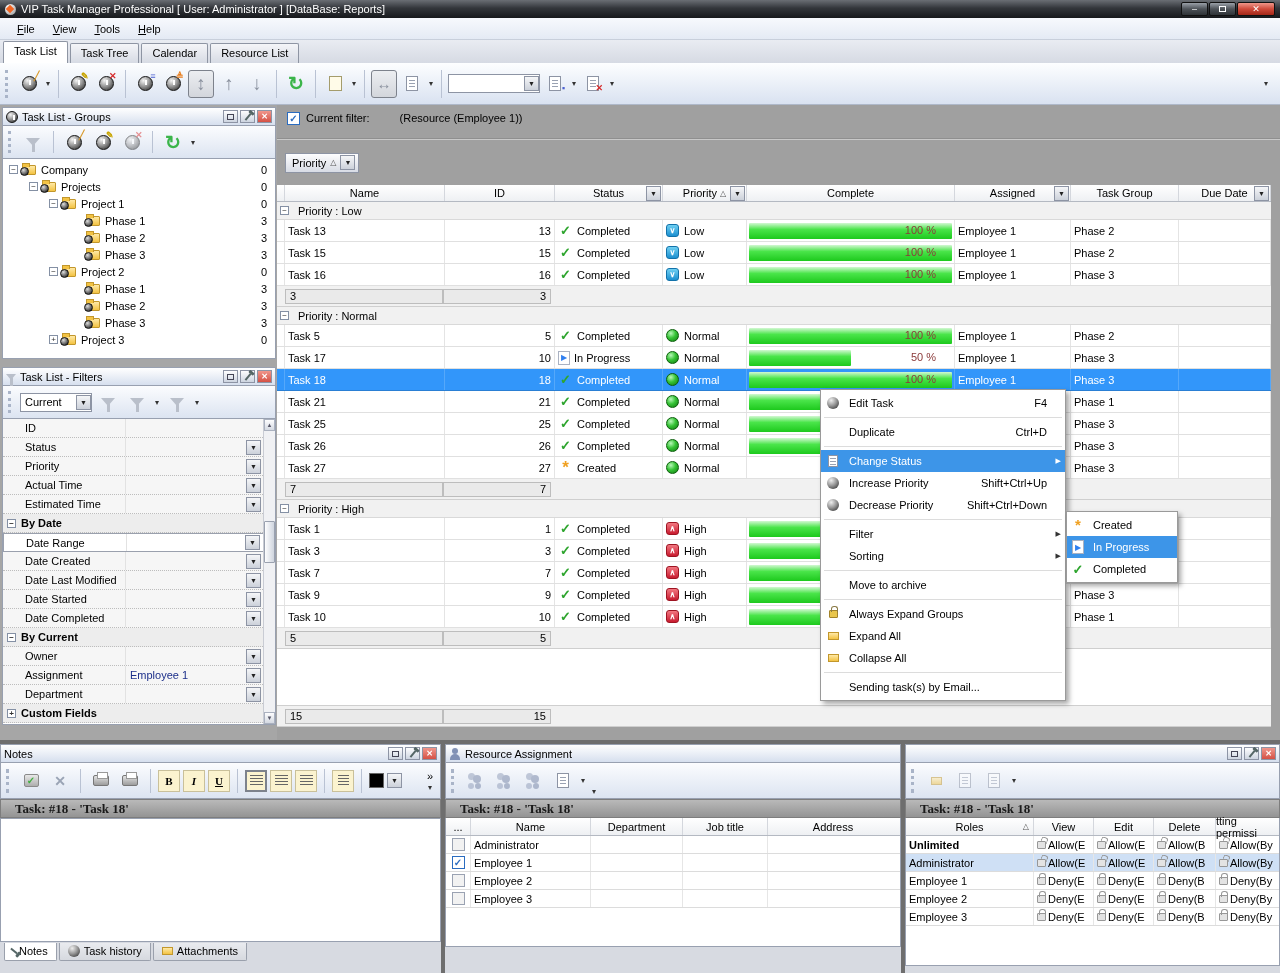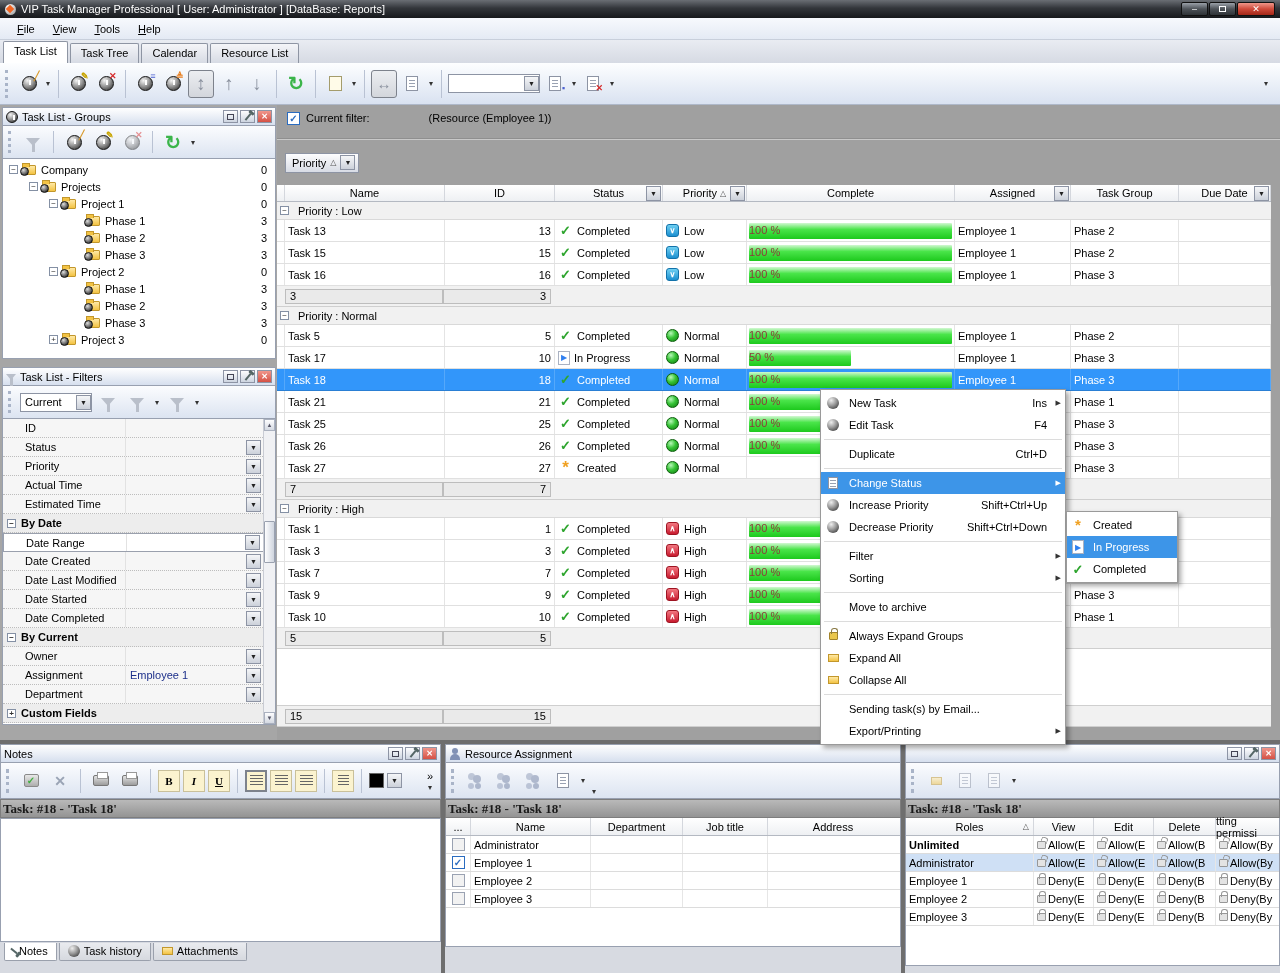--- a/index.html
+++ b/index.html
@@ -40,21 +40,21 @@
 .listic::before{content:"";position:absolute;left:2px;right:2px;top:3px;height:9px;background:repeating-linear-gradient(#9aa2b2 0 1px,transparent 1px 3px)}
 
 .panel-title{height:19px;background:linear-gradient(#ffffff,#d6dfee);border:1px solid #98a0b0;display:flex;align-items:center;padding:0 3px;gap:4px}
 .pt-label{white-space:nowrap;overflow:hidden}
 .pt-btns{margin-left:auto;display:flex;gap:2px}
 .ptb{width:15px;height:13px;border:1px solid #8d94a5;background:linear-gradient(#fdfdfe,#ced5e1);display:flex;align-items:center;justify-content:center;font-size:8px;color:#445}
 .ptb.close{background:linear-gradient(#f0968b,#d55145);color:#fff;font-weight:bold}
 .pin{width:2px;height:8px;background:#566;transform:rotate(40deg);position:relative}
 .pin::before{content:"";position:absolute;top:-3px;left:-2px;width:6px;height:3px;background:#566;border-radius:1px}
 .panel-toolbar{background:linear-gradient(#fbfcfe,#dce4f1);border:1px solid #98a0b0;border-top:none;display:flex;align-items:center;padding:2px 4px;gap:3px}
-.caption-bar{height:19px;background:linear-gradient(#b9b9b9,#949494);border:1px solid #7d7d7d;display:flex;align-items:center;padding:0 2px;font-family:"Liberation Serif",serif;font-weight:bold;font-size:13px;color:#1a1a1a}
+.caption-bar{height:19px;background:linear-gradient(#b9b9b9,#949494);border:1px solid #7d7d7d;display:flex;align-items:center;padding:0 14px;font-family:"Liberation Serif",serif;font-weight:bold;font-size:13px;color:#1a1a1a}
 .funnel{width:0;height:0;border-left:7px solid transparent;border-right:7px solid transparent;border-top:8px solid #b9bfca;position:relative;flex:none}
 .funnel::after{content:"";position:absolute;left:-1px;top:-2px;width:3px;height:8px;background:#b9bfca}
 .funnel.small{border-left-width:5px;border-right-width:5px;border-top-width:6px}
 
 #groups-panel{position:absolute;left:2px;top:107px;width:274px}
 .tree{background:#fff;border:1px solid #98a0b0;border-top:none;height:200px;padding-top:2px}
 .tnode{height:17px;display:flex;align-items:center}
 .expbox{width:9px;height:9px;border:1px solid #8490a4;background:#fff;font-size:8px;line-height:7px;text-align:center;color:#333;flex:none;margin-right:4px}
 .folder{width:14px;height:10px;background:linear-gradient(#ffe9a6,#f3c343);border:1px solid #c2972c;border-radius:1px;position:relative;flex:none;margin-right:5px}
 .folder::before{content:"";position:absolute;left:-1px;top:-3px;width:6px;height:3px;background:#f3c343;border:1px solid #c2972c;border-bottom:none}
@@ -71,21 +71,21 @@
 .f-row .fval{flex:1;color:#1c2f8a;white-space:nowrap;overflow:hidden;border-left:1px solid #e2e2e2;padding-left:4px;align-self:stretch;display:flex;align-items:center}
 .f-row .dd{margin-left:2px}
 .f-row.fgroup{background:#ededed;font-weight:bold;padding-left:4px}
 .f-row.fgroup .expbox{margin-right:5px}
 .f-row.fsel{background:#fff;border:1px solid #9aa0ad}
 
 #main{position:absolute;left:277px;top:105px;width:1003px;height:635px;background:#a0a0a0}
 .filterband{height:34px;border-bottom:1px solid #8f8f8f;display:flex;align-items:flex-start;padding:7px 0 0 10px}
 .cb{width:13px;height:13px;background:#fff;border:1px solid #2a6cc0;display:flex;align-items:center;justify-content:center;color:#2a6cc0;font-size:10px;font-weight:bold;flex:none}
 .fb-label{margin-left:6px}
-.fb-value{margin-left:59px}
+.fb-value{margin-left:30px}
 .groupband{height:46px;border-top:1px solid #c9c9c9;display:flex;align-items:center;padding-left:8px}
 .gb-chip{height:20px;display:inline-flex;align-items:center;border:1px solid #8d94a4;background:linear-gradient(#fdfdfe,#d8dce5);padding:0 3px 0 6px;gap:4px}
 .sort-asc{font-size:8px;color:#555}
 
 .grid{width:994px;background:#fff}
 .ghead{height:17px;display:flex;background:linear-gradient(#ffffff,#eef0f3);border-bottom:1px solid #b4b9c2}
 .ghead .hc{display:flex;align-items:center;justify-content:center;border-right:1px solid #d4d7dd;position:relative;gap:3px}
 .hc .dd{position:absolute;right:1px;top:1px}
 .c{border-right:1px solid #e4e4e4;display:flex;align-items:center;overflow:hidden;white-space:nowrap;padding:0 3px;height:100%}
 .w-gut{width:8px;flex:none;padding:0}
@@ -103,21 +103,21 @@
 .grow{height:18px;display:flex;align-items:center;background:#f1f1f1;border-bottom:1px solid #d9d9d9;padding-left:3px;gap:5px}
 .gfoot{height:21px;display:flex;align-items:center;background:#f1f1f1;border-bottom:1px solid #cfcfcf;padding-left:8px}
 .fcell{height:15px;border:1px solid #bdbdbd;background:#eaeaea;display:flex;align-items:center;padding:0 4px}
 .fcell.f1{width:158px}
 .fcell.f2{width:108px;justify-content:flex-end}
 .filler{height:57px;background:#fff;border-bottom:1px solid #cfcfcf}
 
 .barwrap{width:100%;height:16px;margin:0 2px;position:relative}
 .bar{height:100%;background:linear-gradient(#d2f8d2,#4ae54a 40%,#1dc91d);border-radius:1px}
 .bar.half{width:50%}
-.pct{position:absolute;left:0;right:0;top:1px;text-align:left;color:#8b3a3a}
+.pct{position:absolute;left:0;right:16px;top:1px;text-align:right;color:#8b3a3a}
 
 .ic{width:15px;height:15px;margin-right:4px;flex:none;display:inline-flex;align-items:center;justify-content:center;position:relative}
 .ic-done{color:#2ea52e;font-weight:bold;font-size:13px}
 .ic-prog{width:12px;height:14px;background:#fff;border:1px solid #aab2c2;color:#2f7ff0;font-size:8px}
 .ic-created{color:#f0a020;font-weight:bold;font-size:17px;line-height:10px}
 .pr{width:13px;height:13px;flex:none;margin-right:5px;display:inline-flex;align-items:center;justify-content:center;color:#fff;font-size:8px;font-weight:bold}
 .pr-low{background:linear-gradient(#6fd0f2,#1b8fd0);border:1px solid #1272aa;border-radius:3px}
 .pr-high{background:linear-gradient(#f27781,#c81a2e);border:1px solid #9e1422;border-radius:3px}
 .pr-norm{background:radial-gradient(circle at 35% 30%,#b8f7b8,#37c437 45%,#0e7a0e);border:1px solid #0b5f0b;border-radius:50%}
 
@@ -925,28 +925,20 @@
         <span class="fcell f2">15</span>
       </div>
   </div>
 </div>
 
 <div id="cmenu">
   <div class="mi">
       <span class="gut">
         <span class="mini-clock"></span>
       </span>
-      <span class="lbl">New Task</span>
-      <span class="sc">Ins</span>
-      <span class="arr">▶</span>
-    </div>
-  <div class="mi">
-      <span class="gut">
-        <span class="mini-clock"></span>
-      </span>
       <span class="lbl">Edit Task</span>
       <span class="sc">F4</span>
     </div>
   <div class="msep"></div>
   <div class="mi">
       <span class="gut"></span>
       <span class="lbl">Duplicate</span>
       <span class="sc">Ctrl+D</span>
     </div>
   <div class="msep"></div>
@@ -1003,25 +995,20 @@
   <div class="mi">
       <span class="gut">
         <span class="mini-folder"></span>
       </span>
       <span class="lbl">Collapse All</span>
     </div>
   <div class="msep"></div>
   <div class="mi">
       <span class="gut"></span>
       <span class="lbl">Sending task(s) by Email...</span>
-    </div>
-  <div class="mi">
-      <span class="gut"></span>
-      <span class="lbl">Export/Printing</span>
-      <span class="arr">▶</span>
     </div>
 </div>
 
 <div id="smenu">
   <div class="mi">
       <span class="gut">
         <span class="ic-created" style="font-size:15px">*</span>
       </span>
       <span class="lbl">Created</span>
     </div>

